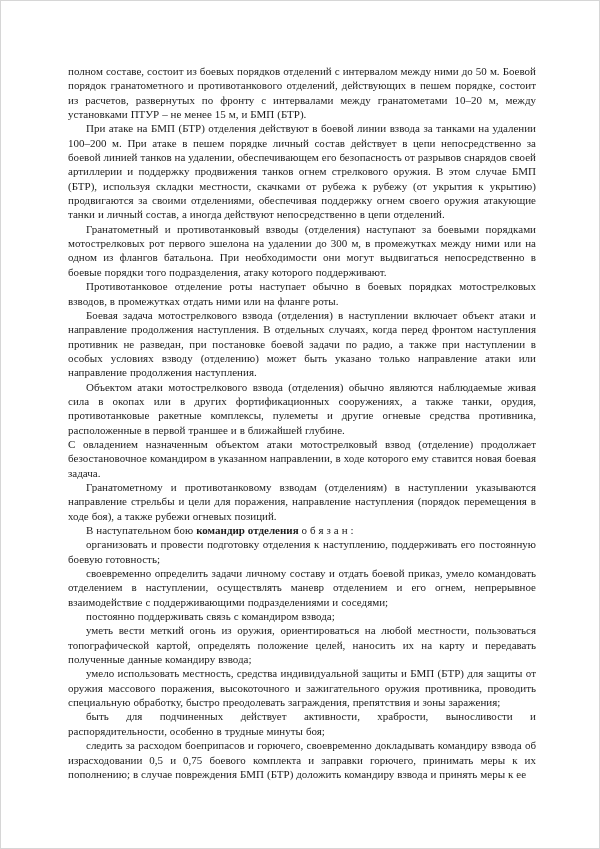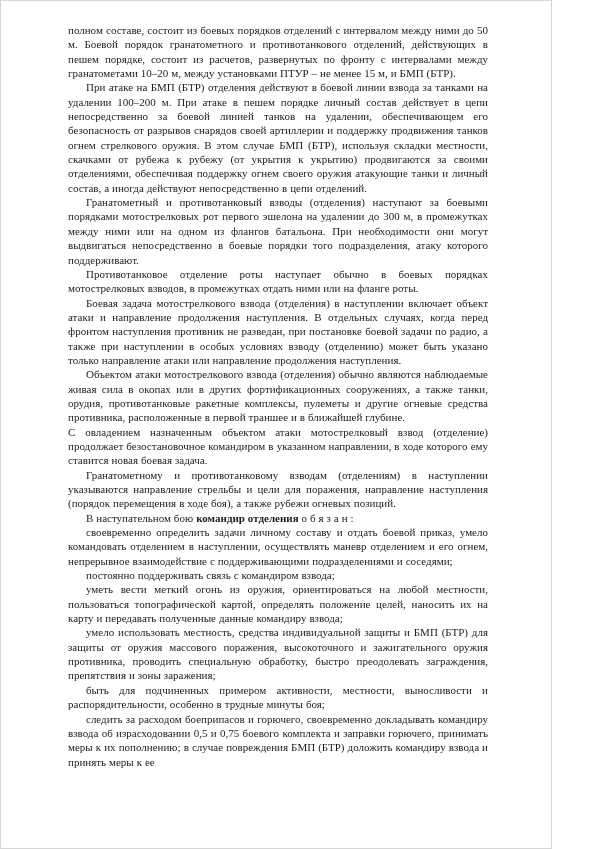--- a/index.html
+++ b/index.html
@@ -2,26 +2,26 @@
 <html lang="ru"><head>
 <meta charset="utf-8">
 <style>
   html, body {
     margin: 0;
     padding: 0;
     background: #ffffff;
   }
   .page {
     position: relative;
-    width: 552px;
+    width: 600px;
     height: 849px;
     box-sizing: border-box;
     background: #ffffff;
     box-shadow: inset 0 0 0 1px #d6d6d6;
-    padding: 23px 64px 0 68px;
+    padding: 64px 64px 0 68px;
     overflow: hidden;
     font-family: "Liberation Serif", "DejaVu Serif", serif;
     color: #1c1c1c;
   }
   .doc-body p.para {
     margin: 0;
     padding: 0;
     text-align: justify;
     font-size: 11px;
     line-height: 14.35px;
@@ -41,20 +41,21 @@
   <div class="doc-body">
       <p class="para"><span class="">полном составе, состоит из боевых порядков отделений с интервалом между ними до 50 м. Боевой порядок гранатометного и противотанкового отделений, действующих в пешем порядке, состоит из расчетов, развернутых по фронту с интервалами между гранатометами 10–20 м, между установками ПТУР – не менее 15 м, и БМП (БТР).</span></p>
       <p class="para indent"><span class="">При атаке на БМП (БТР) отделения действуют в боевой линии взвода за танками на удалении 100–200 м. При атаке в пешем порядке личный состав действует в цепи непосредственно за боевой линией танков на удалении, обеспечивающем его безопасность от разрывов снарядов своей артиллерии и поддержку продвижения танков огнем стрелкового оружия. В этом случае БМП (БТР), используя складки местности, скачками от рубежа к рубежу (от укрытия к укрытию) продвигаются за своими отделениями, обеспечивая поддержку огнем своего оружия атакующие танки и личный состав, а иногда действуют непосредственно в цепи отделений.</span></p>
       <p class="para indent"><span class="">Гранатометный и противотанковый взводы (отделения) наступают за боевыми порядками мотострелковых рот первого эшелона на удалении до 300 м, в промежутках между ними или на одном из флангов батальона. При необходимости они могут выдвигаться непосредственно в боевые порядки того подразделения, атаку которого поддерживают.</span></p>
       <p class="para indent"><span class="">Противотанковое отделение роты наступает обычно в боевых порядках мотострелковых взводов, в промежутках отдать ними или на фланге роты.</span></p>
       <p class="para indent"><span class="">Боевая задача мотострелкового взвода (отделения) в наступлении включает объект атаки и направление продолжения наступления. В отдельных случаях, когда перед фронтом наступления противник не разведан, при постановке боевой задачи по радио, а также при наступлении в особых условиях взводу (отделению) может быть указано только направление атаки или направление продолжения наступления.</span></p>
       <p class="para indent"><span class="">Объектом атаки мотострелкового взвода (отделения) обычно являются наблюдаемые живая сила в окопах или в других фортификационных сооружениях, а также танки, орудия, противотанковые ракетные комплексы, пулеметы и другие огневые средства противника, расположенные в первой траншее и в ближайшей глубине.</span></p>
       <p class="para"><span class="">С овладением назначенным объектом атаки мотострелковый взвод (отделение) продолжает безостановочное командиром в указанном направлении, в ходе которого ему ставится новая боевая задача.</span></p>
       <p class="para indent"><span class="">Гранатометному и противотанковому взводам (отделениям) в наступлении указываются направление стрельбы и цели для поражения, направление наступления (порядок перемещения в ходе боя), а также рубежи огневых позиций.</span></p>
       <p class="para indent"><span class="">В наступательном бою </span><span class="bold">командир отделения</span><span class=""> о б я з а н :</span></p>
+      <p class="para indent"><span class="">организовать и провести подготовку отделения к наступлению, поддерживать его постоянную боевую готовность;</span></p>
       <p class="para indent"><span class="">своевременно определить задачи личному составу и отдать боевой приказ, умело командовать отделением в наступлении, осуществлять маневр отделением и его огнем, непрерывное взаимодействие с поддерживающими подразделениями и соседями;</span></p>
       <p class="para indent"><span class="">постоянно поддерживать связь с командиром взвода;</span></p>
       <p class="para indent"><span class="">уметь вести меткий огонь из оружия, ориентироваться на любой местности, пользоваться топографической картой, определять положение целей, наносить их на карту и передавать полученные данные командиру взвода;</span></p>
       <p class="para indent"><span class="">умело использовать местность, средства индивидуальной защиты и БМП (БТР) для защиты от оружия массового поражения, высокоточного и зажигательного оружия противника, проводить специальную обработку, быстро преодолевать заграждения, препятствия и зоны заражения;</span></p>
-      <p class="para indent"><span class="">быть для подчиненных примером активности, местности, выносливости и распорядительности, особенно в трудные минуты боя;</span></p>
+      <p class="para indent"><span class="">быть для подчиненных действует активности, храбрости, выносливости и распорядительности, особенно в трудные минуты боя;</span></p>
       <p class="para indent"><span class="">следить за расходом боеприпасов и горючего, своевременно докладывать командиру взвода об израсходовании 0,5 и 0,75 боевого комплекта и заправки горючего, принимать меры к их пополнению; в случае повреждения БМП (БТР) доложить командиру взвода и принять меры к ее</span></p>
     </div>
 </div>
 
 </body></html>

